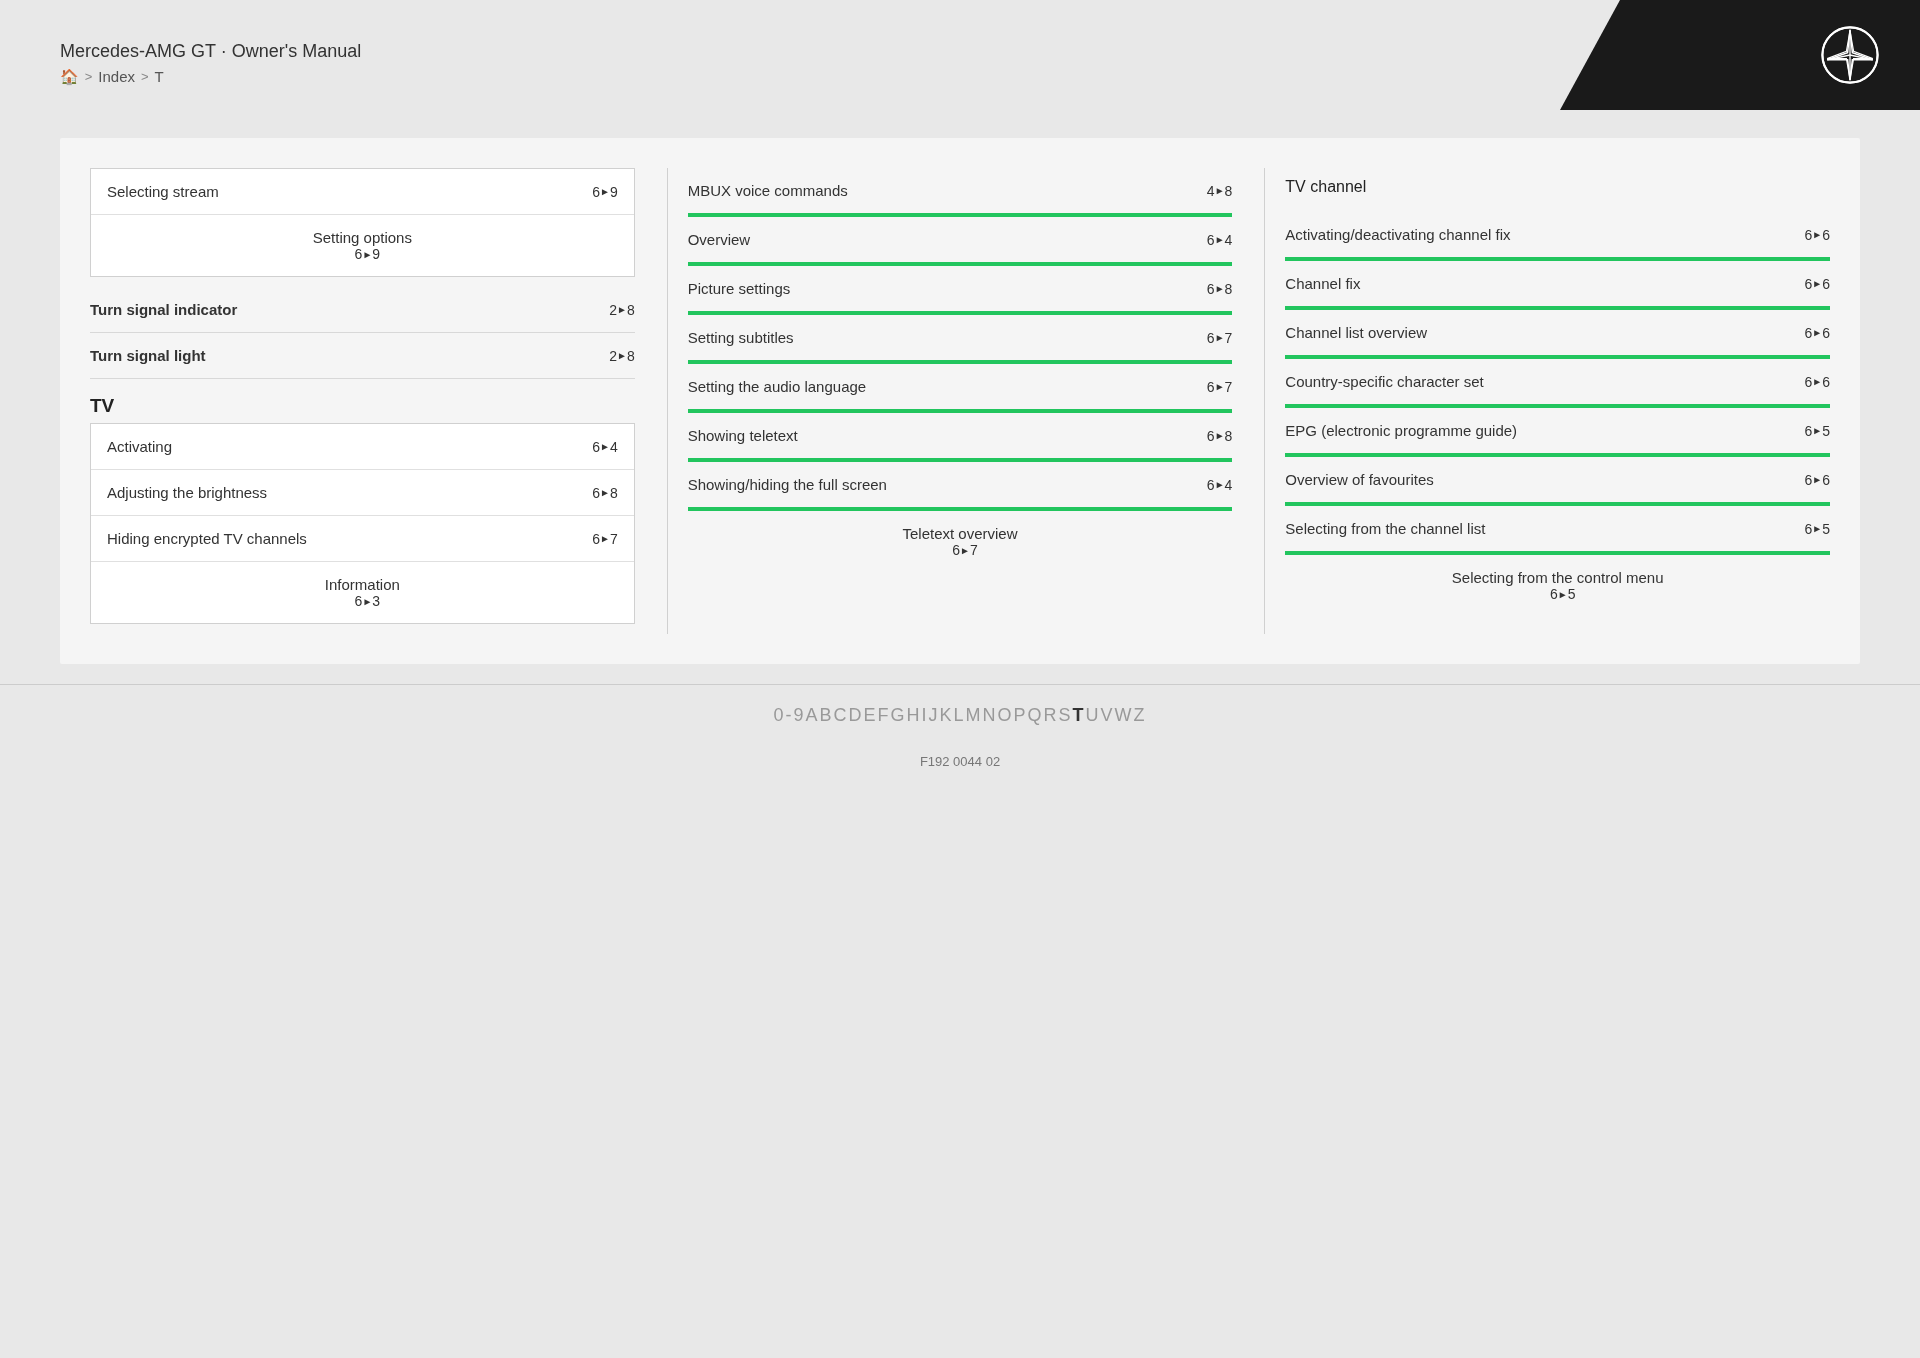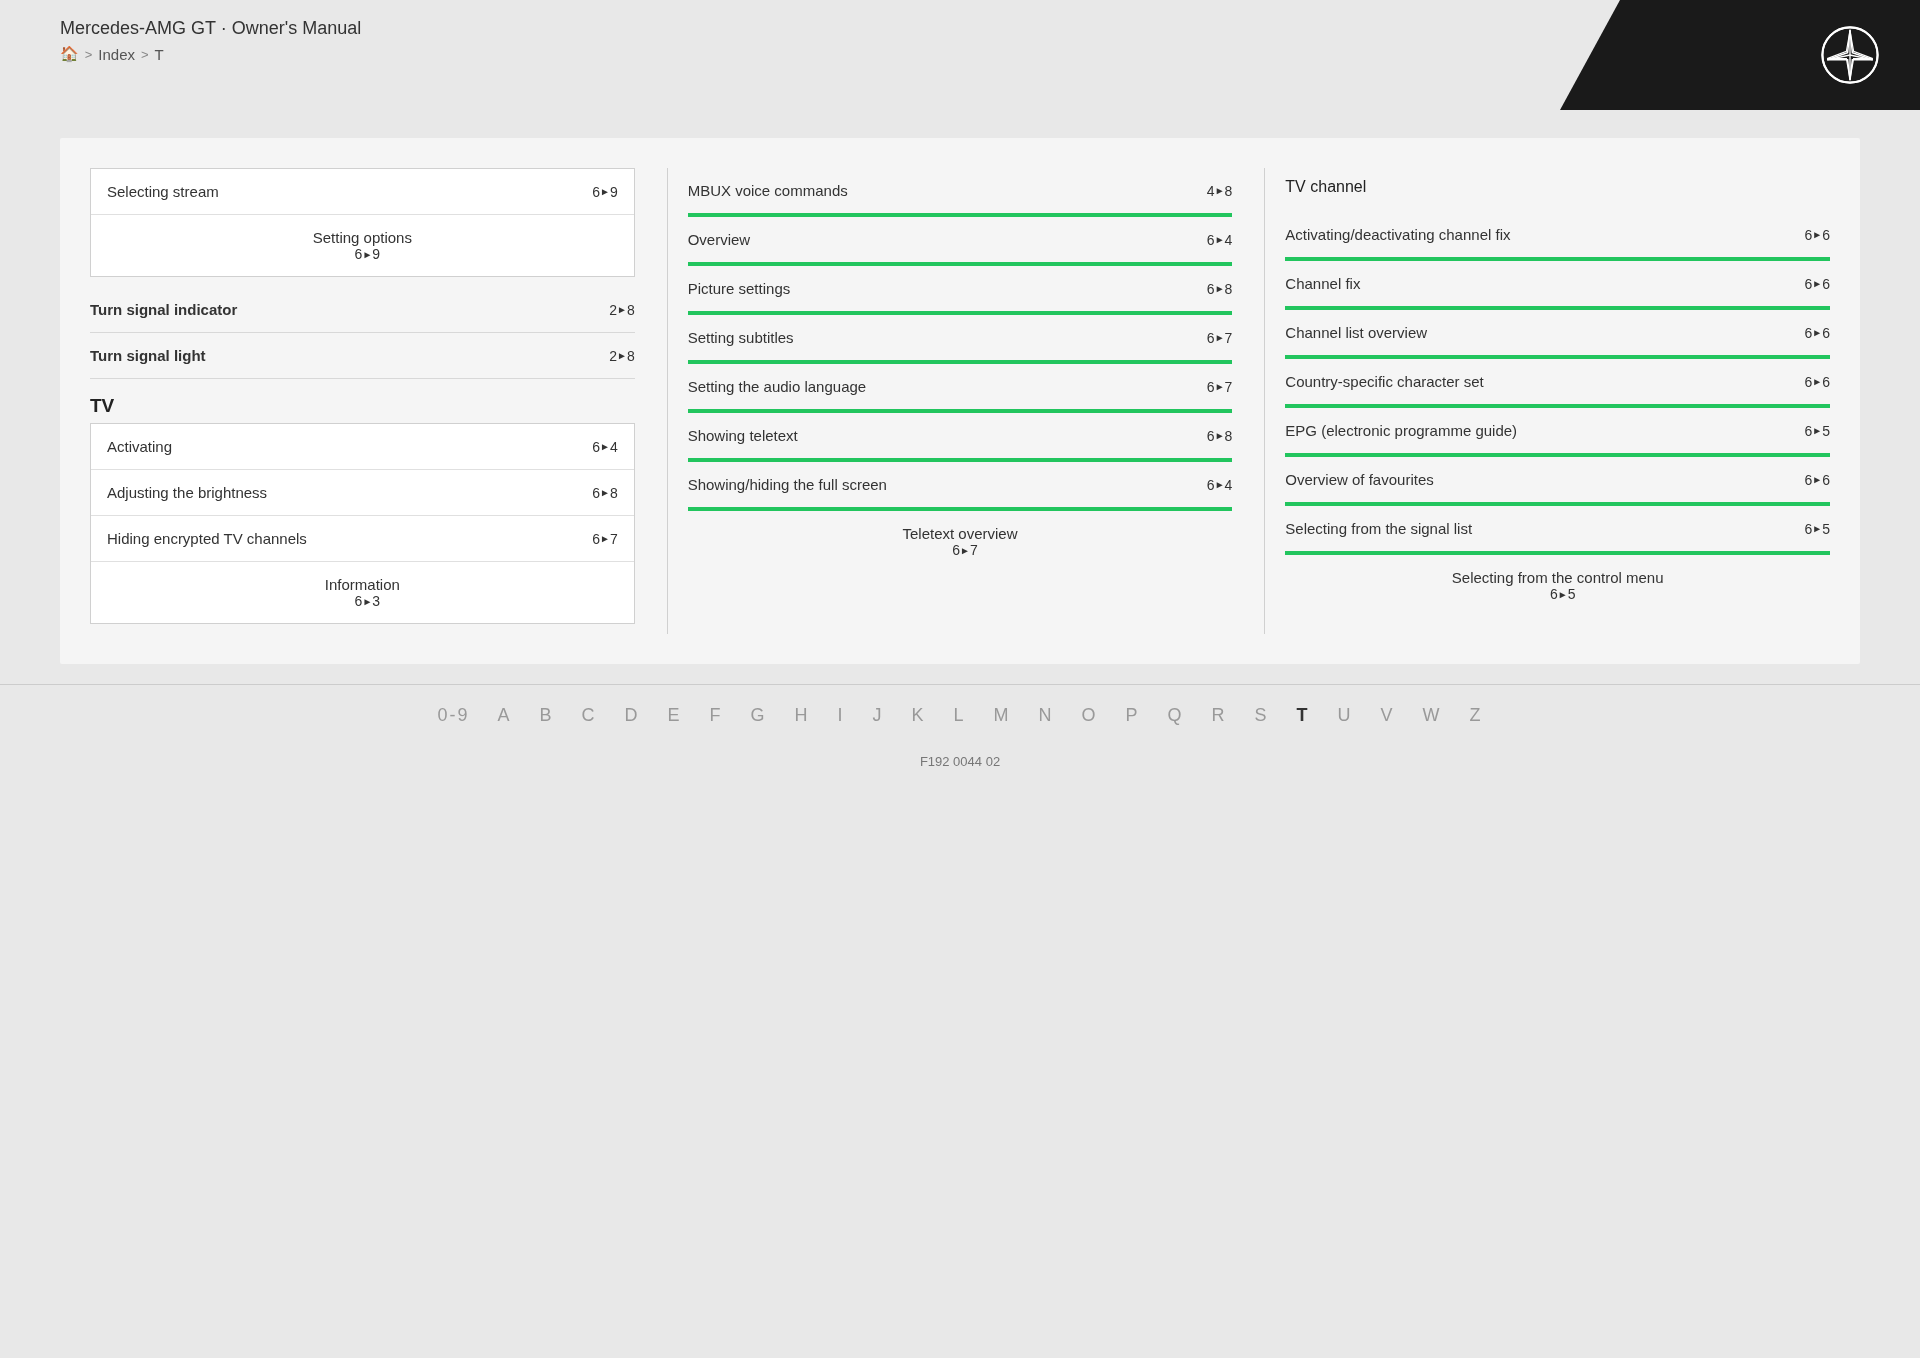--- a/index.html
+++ b/index.html
@@ -10,21 +10,21 @@
       min-height: 1358px;
       position: relative;
       overflow-x: hidden;
     }
 
     
     .header {
       background: #e8e8e8;
       padding: 18px 60px 10px 60px;
       display: flex;
-      align-items: flex-start;
+      align-items: center;
       justify-content: space-between;
     }
     .header-left {}
     .header-title {
       font-size: 18px;
       color: #333;
       margin-bottom: 6px;
     }
     .breadcrumb {
       display: flex;
@@ -147,21 +147,20 @@
     .sub-table .entry:last-child {
       border-bottom: none;
     }
 
     
     .alpha-nav {
       background: #e8e8e8;
       padding: 20px 60px;
       display: flex;
       justify-content: center;
-      gap: 28px;
       font-size: 18px;
       color: #888;
       letter-spacing: 2px;
       border-top: 1px solid #ccc;
       margin-top: 20px;
     }
     .alpha-nav span {
       cursor: pointer;
       color: #999;
     }
@@ -450,21 +449,21 @@
         <span class="entry-label">Overview of favourites</span>
         <span class="entry-page">
           <span class="page-arrow">
             <span class="num1">6</span>
             <span class="arr">►</span>
             <span class="num2">6</span>
           </span>
         </span>
       </div>
       <div class="entry">
-        <span class="entry-label">Selecting from the signal list</span>
+        <span class="entry-label">Selecting from the channel list</span>
         <span class="entry-page">
           <span class="page-arrow">
             <span class="num1">6</span>
             <span class="arr">►</span>
             <span class="num2">5</span>
           </span>
         </span>
       </div>
       <div class="entry">
         <span class="entry-label">Selecting from the control menu</span>

